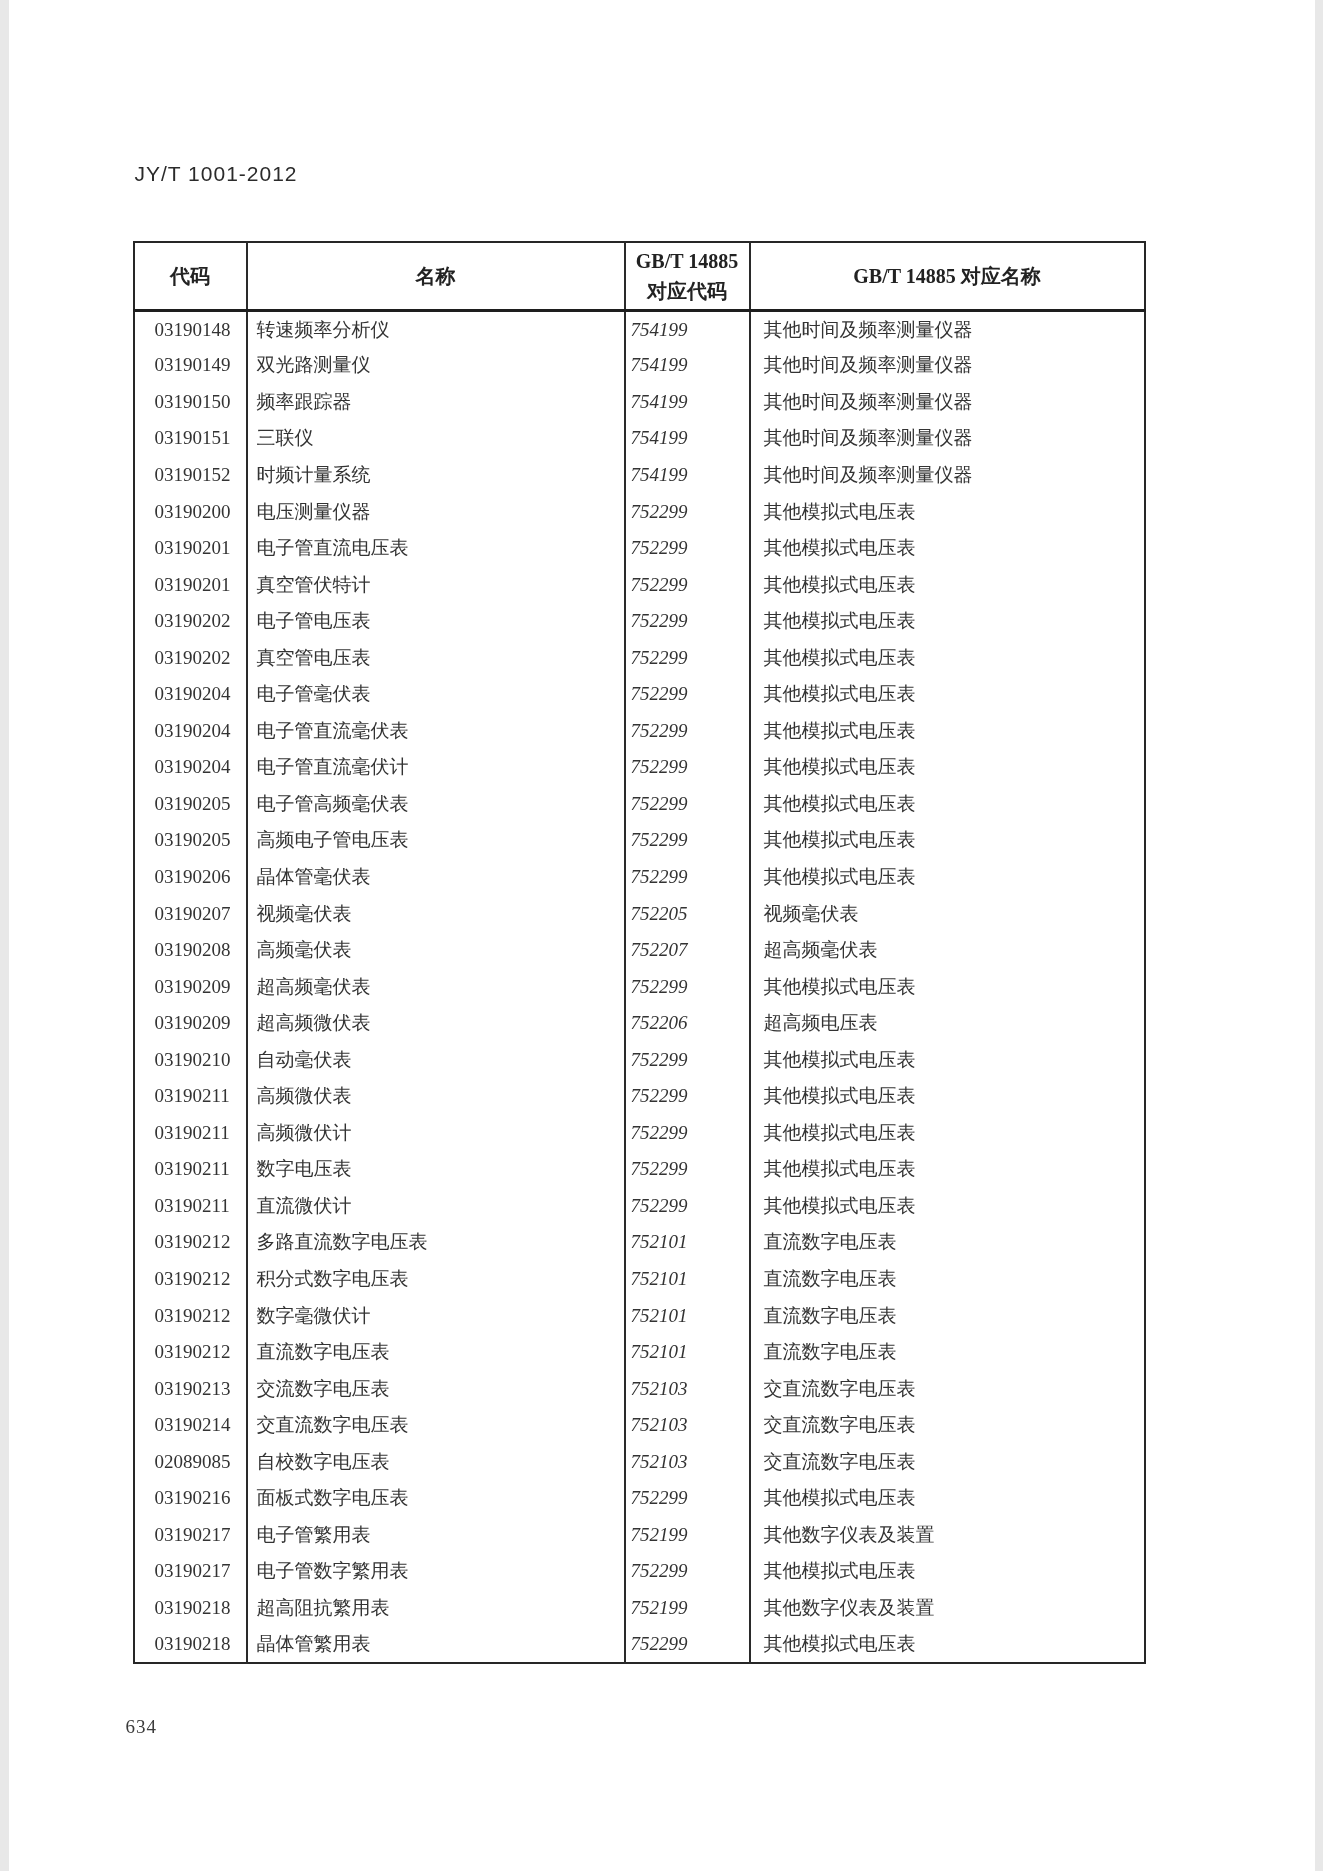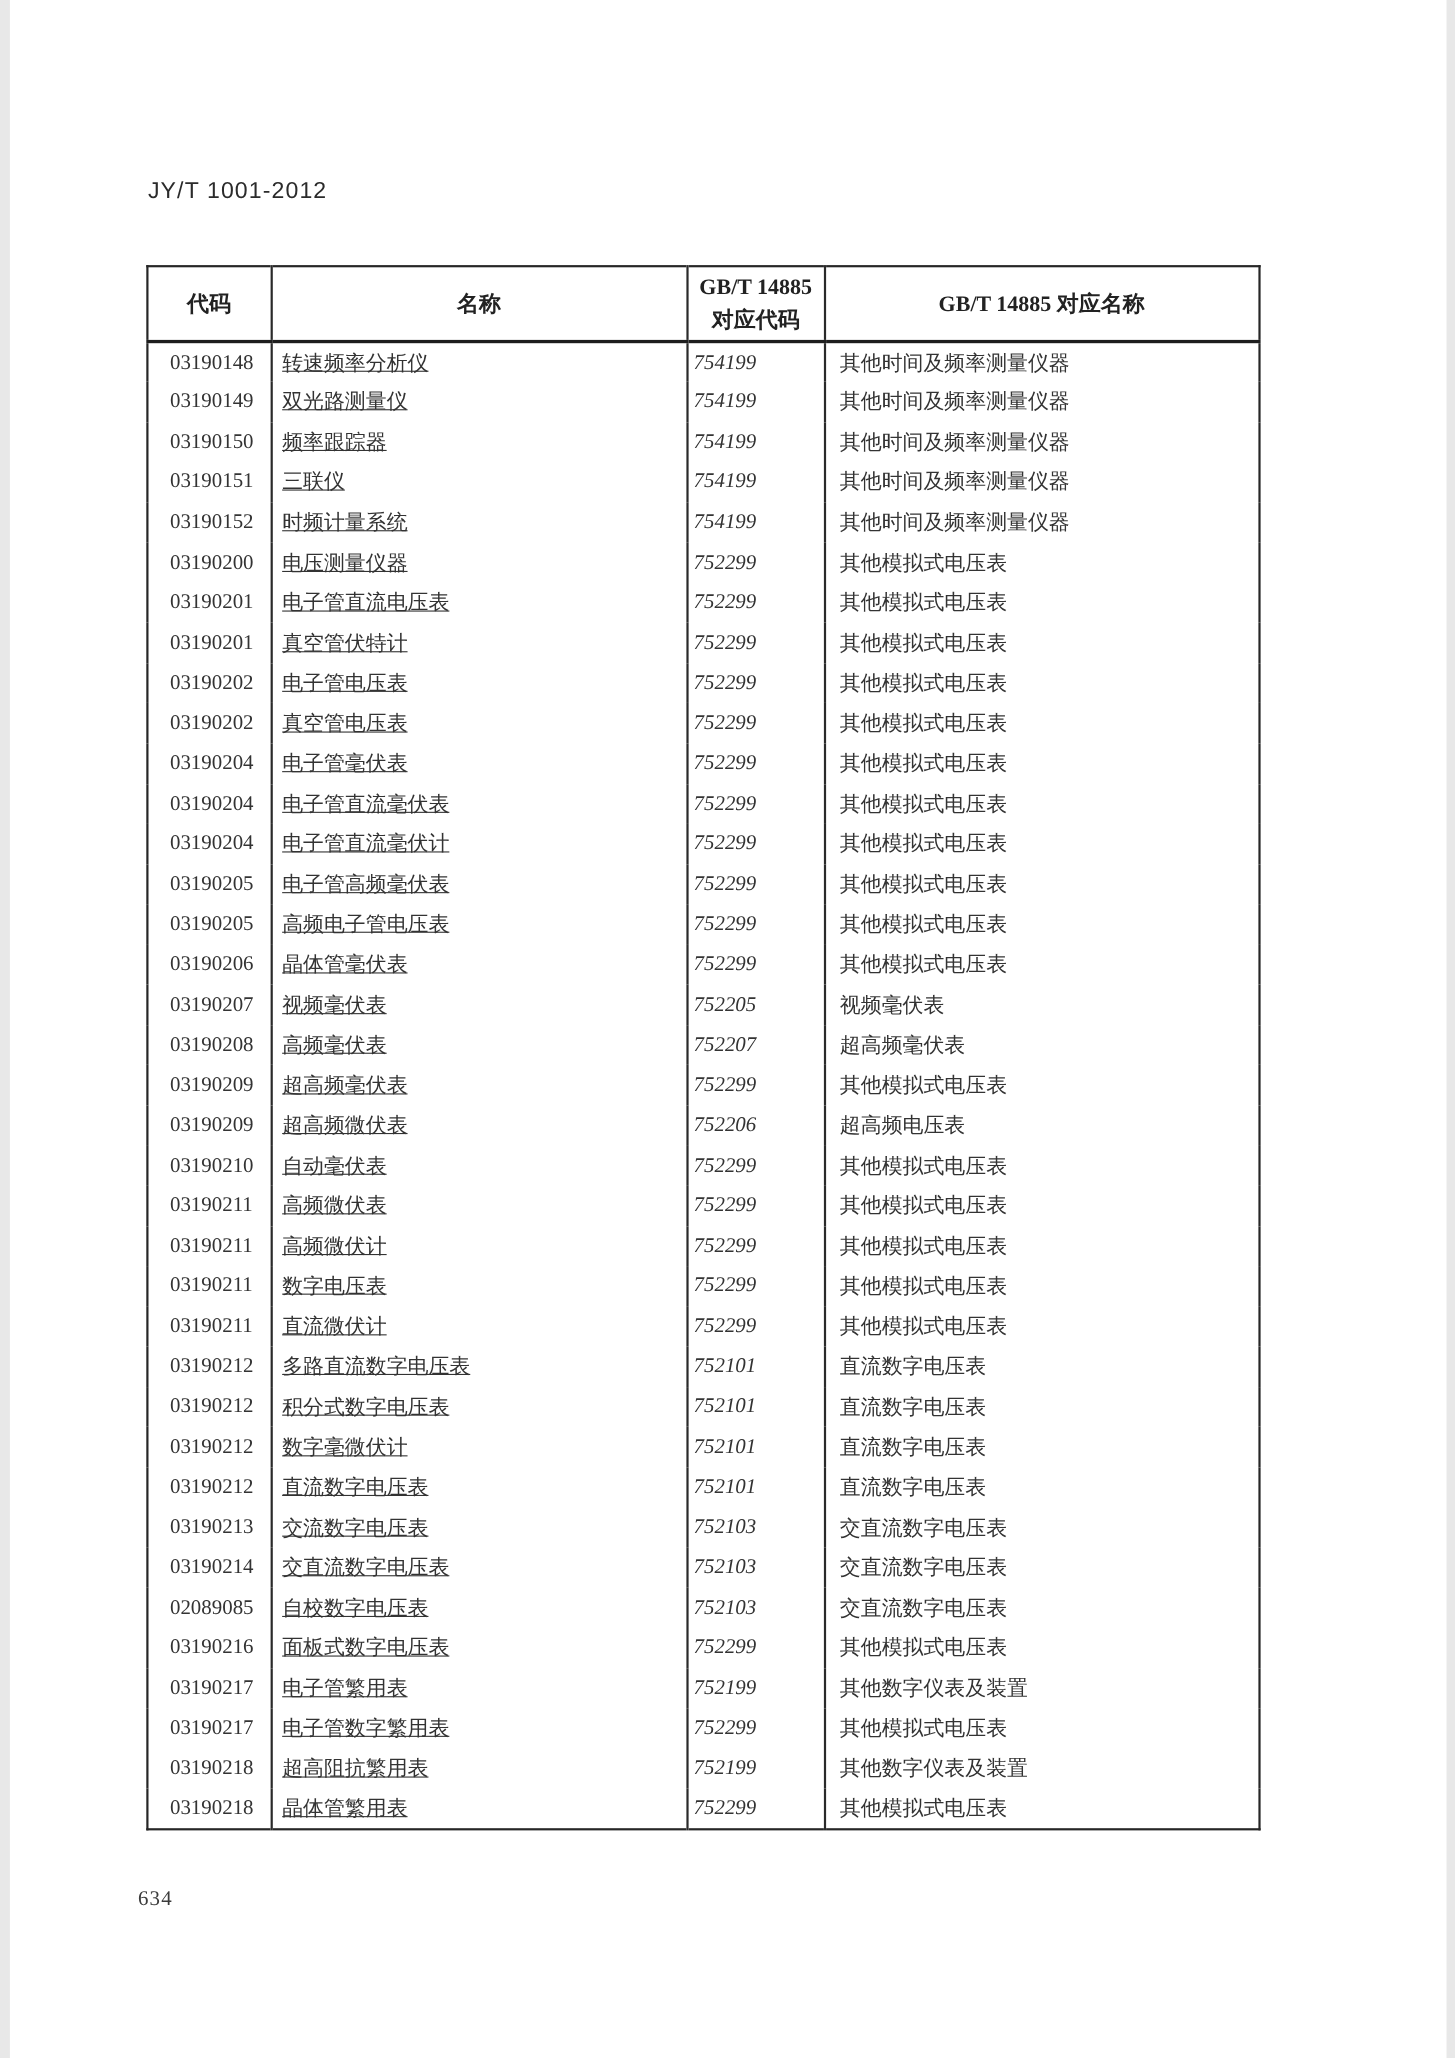--- a/index.html
+++ b/index.html
@@ -59,21 +59,21 @@
   thead th .hl {
     display: block;
     line-height: 1.5;
   }
   tbody tr { height: 36.55px; }
   tbody td {
     font-size: 19px;
     color: #333333;
   }
   tbody td.c0 { padding-left: 20px; }
-  tbody td.c1 { padding-left: 9px; text-decoration: underline; }
+  tbody td.c1 { padding-left: 9px; }
   tbody td.c2 { padding-left: 5px; font-style: italic; }
   tbody td.c3 { padding-left: 13px; }
   .page-number {
     position: absolute;
     left: 117px;
     top: 1716px;
     font-size: 19px;
     letter-spacing: 1px;
     color: #3c3c3c;
   }

